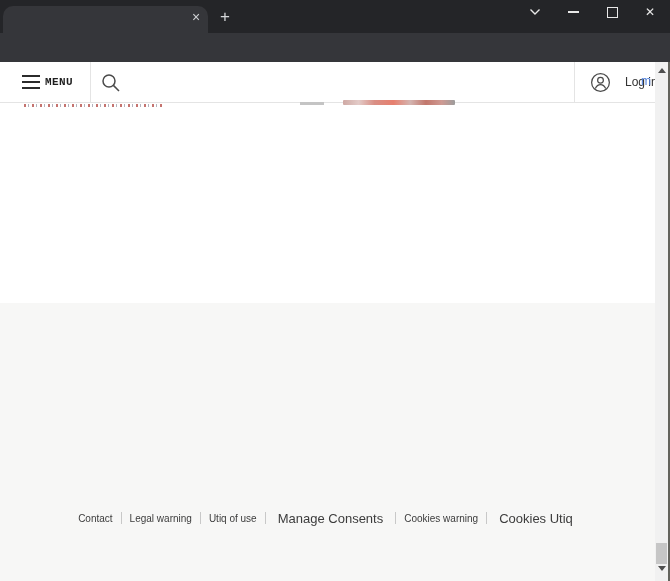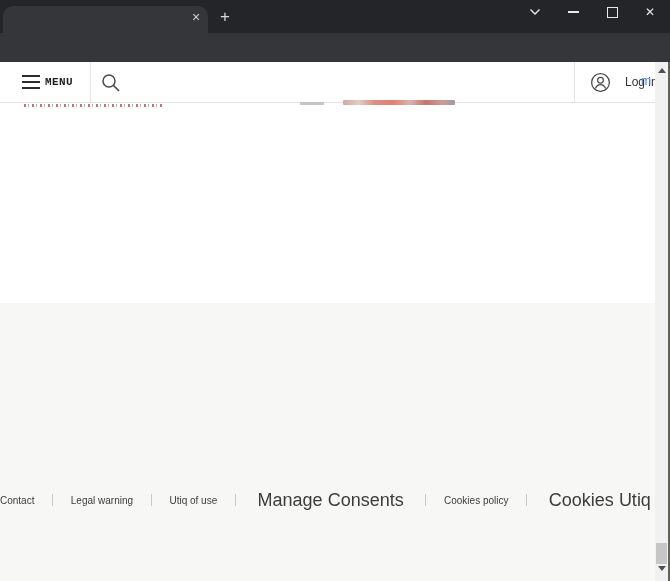--- a/index.html
+++ b/index.html
@@ -42,24 +42,24 @@
   .content-white{left:0;top:103px;width:655px;height:200px;background:#fff;}
   .sliver-dashes{left:24px;top:104px;width:140px;height:3px;opacity:.75;
     background:repeating-linear-gradient(90deg,#b2453f 0 2px,rgba(0,0,0,0) 2px 4px,#9a9aa8 4px 5px,rgba(0,0,0,0) 5px 8px);}
   .sliver-gray{left:300px;top:102px;width:24px;height:3px;background:#c4c4c4;}
   .sliver-image{left:343px;top:100px;width:112px;height:5px;border-radius:1px;
     background:linear-gradient(90deg,#cfa9a4 0%,#e3cbc8 14%,#d98f85 28%,#e77f6e 45%,#d4b5b1 60%,#c2776c 74%,#cf9a93 88%,#9c9c9c 100%);}
   .blue-frag{left:641px;top:74px;width:12px;height:14px;overflow:hidden;color:#4f7fd9;font-size:12px;line-height:14px;}
 
   
   .footer{left:0;top:303px;width:655px;height:278px;background:#f7f7f6;}
-  .footer-links{left:0;top:481px;width:655px;height:38px;display:flex;align-items:center;justify-content:space-between;gap:8px;}
+  .footer-links{left:0;top:499px;width:655px;height:38px;display:flex;align-items:center;justify-content:center;gap:8px;}
   .flink{color:#3c3c3c;text-decoration:none;white-space:nowrap;cursor:pointer;}
   .flink.sm{font-size:10px;}
-  .flink.lg{font-size:18px;margin:0 4px;}
+  .flink.lg{font-size:13px;margin:0 4px;}
   .fdiv{width:1px;height:12px;background:#c8c8c8;}
   .highlight-box{border:4px solid #1b2bc4;padding:8px 11px;display:inline-flex;align-items:center;background:transparent;}
 
   
   .scrollbar{left:655px;top:62px;width:13px;height:519px;background:#f1f1f1;}
   .sb-btn{left:655px;width:13px;height:13px;display:flex;align-items:center;justify-content:center;}
   .tri-up{width:0;height:0;border-left:4px solid transparent;border-right:4px solid transparent;border-bottom:5px solid #4f4f4f;}
   .tri-down{width:0;height:0;border-left:4px solid transparent;border-right:4px solid transparent;border-top:5px solid #4f4f4f;}
   .sb-thumb{left:656px;top:543px;width:11px;height:21px;background:#c6c6c6;}
   .right-edge{left:668px;top:62px;width:2px;height:519px;background:#63635d;}
@@ -194,21 +194,21 @@
   <div class="abs footer"></div>
   <div class="abs footer-links">
     <a class="flink sm">Contact</a>
     <span class="fdiv"></span>
     <a class="flink sm">Legal warning</a>
     <span class="fdiv"></span>
     <a class="flink sm">Utiq of use</a>
     <span class="fdiv"></span>
     <a class="flink lg">Manage Consents</a>
     <span class="fdiv"></span>
-    <a class="flink sm">Cookies policy</a>
+    <a class="flink sm">Cookies warning</a>
     <span class="fdiv"></span>
     <a class="flink lg">Cookies Utiq</a>
   </div>
 
   <div class="abs scrollbar"></div>
   <div class="abs sb-btn" style="top:64px;">
       <span class="tri-up"></span>
     </div>
   <div class="abs sb-thumb"></div>
   <div class="abs sb-btn" style="top:562px;">

